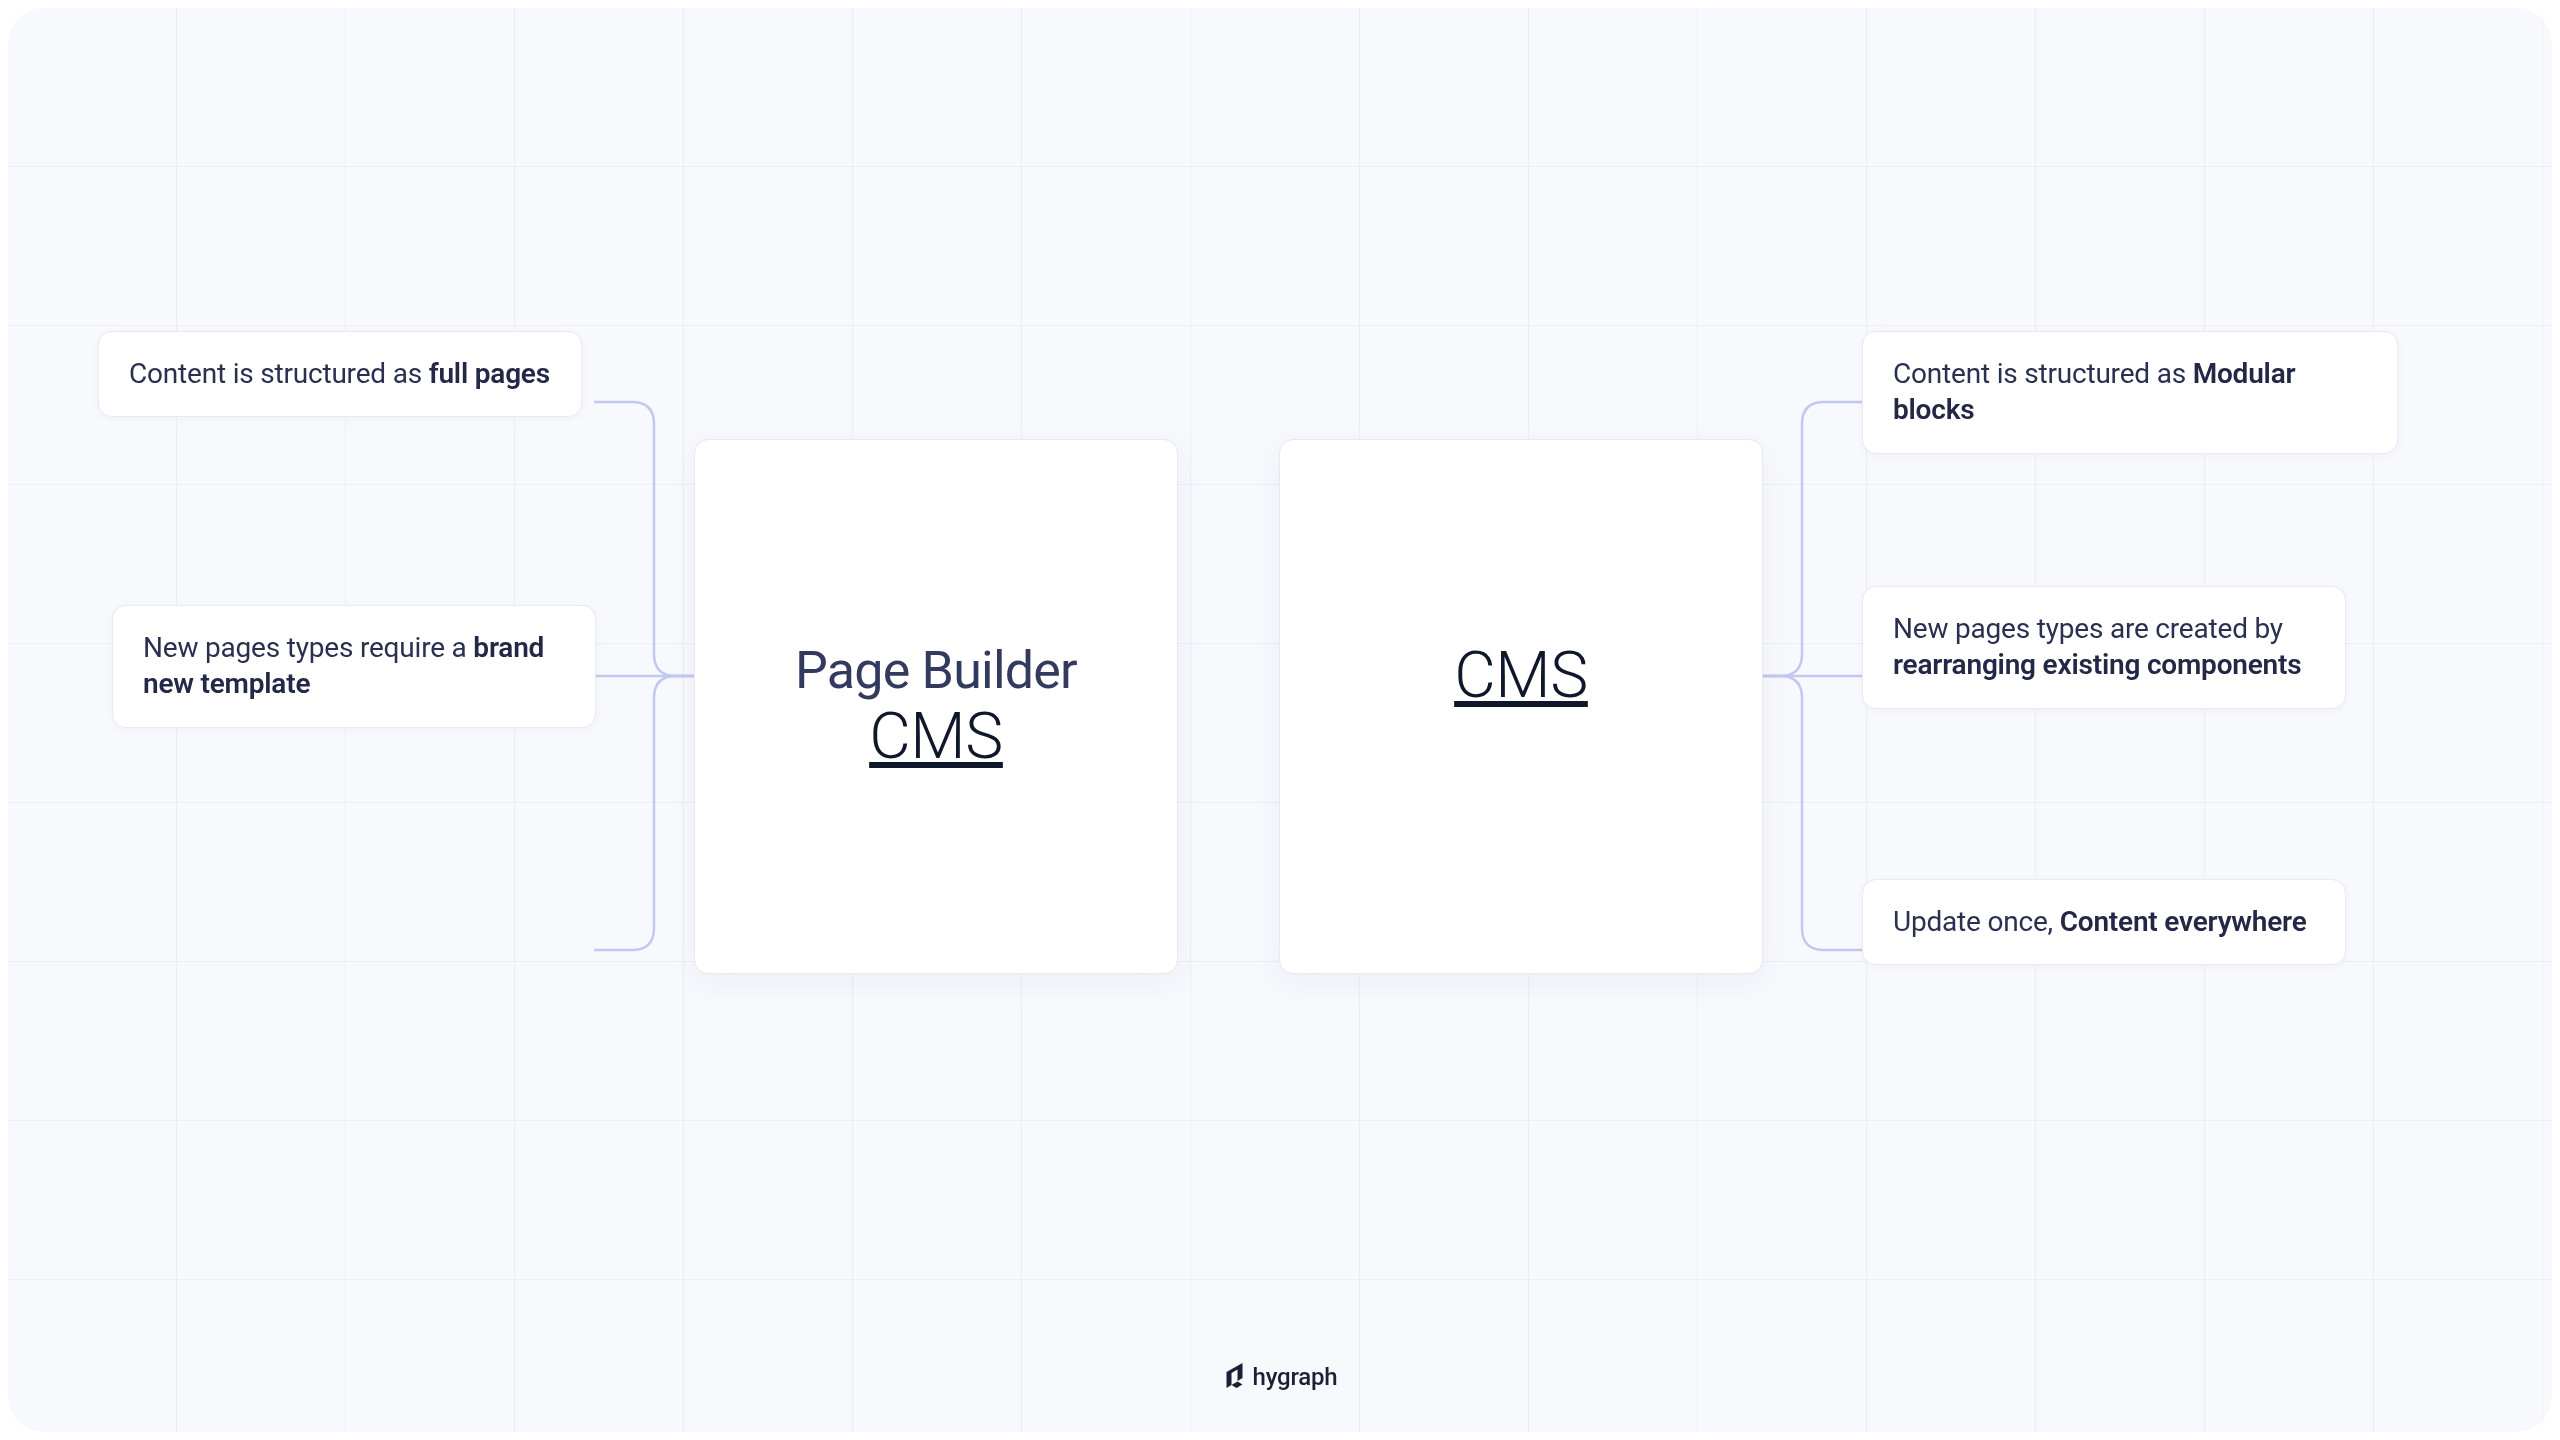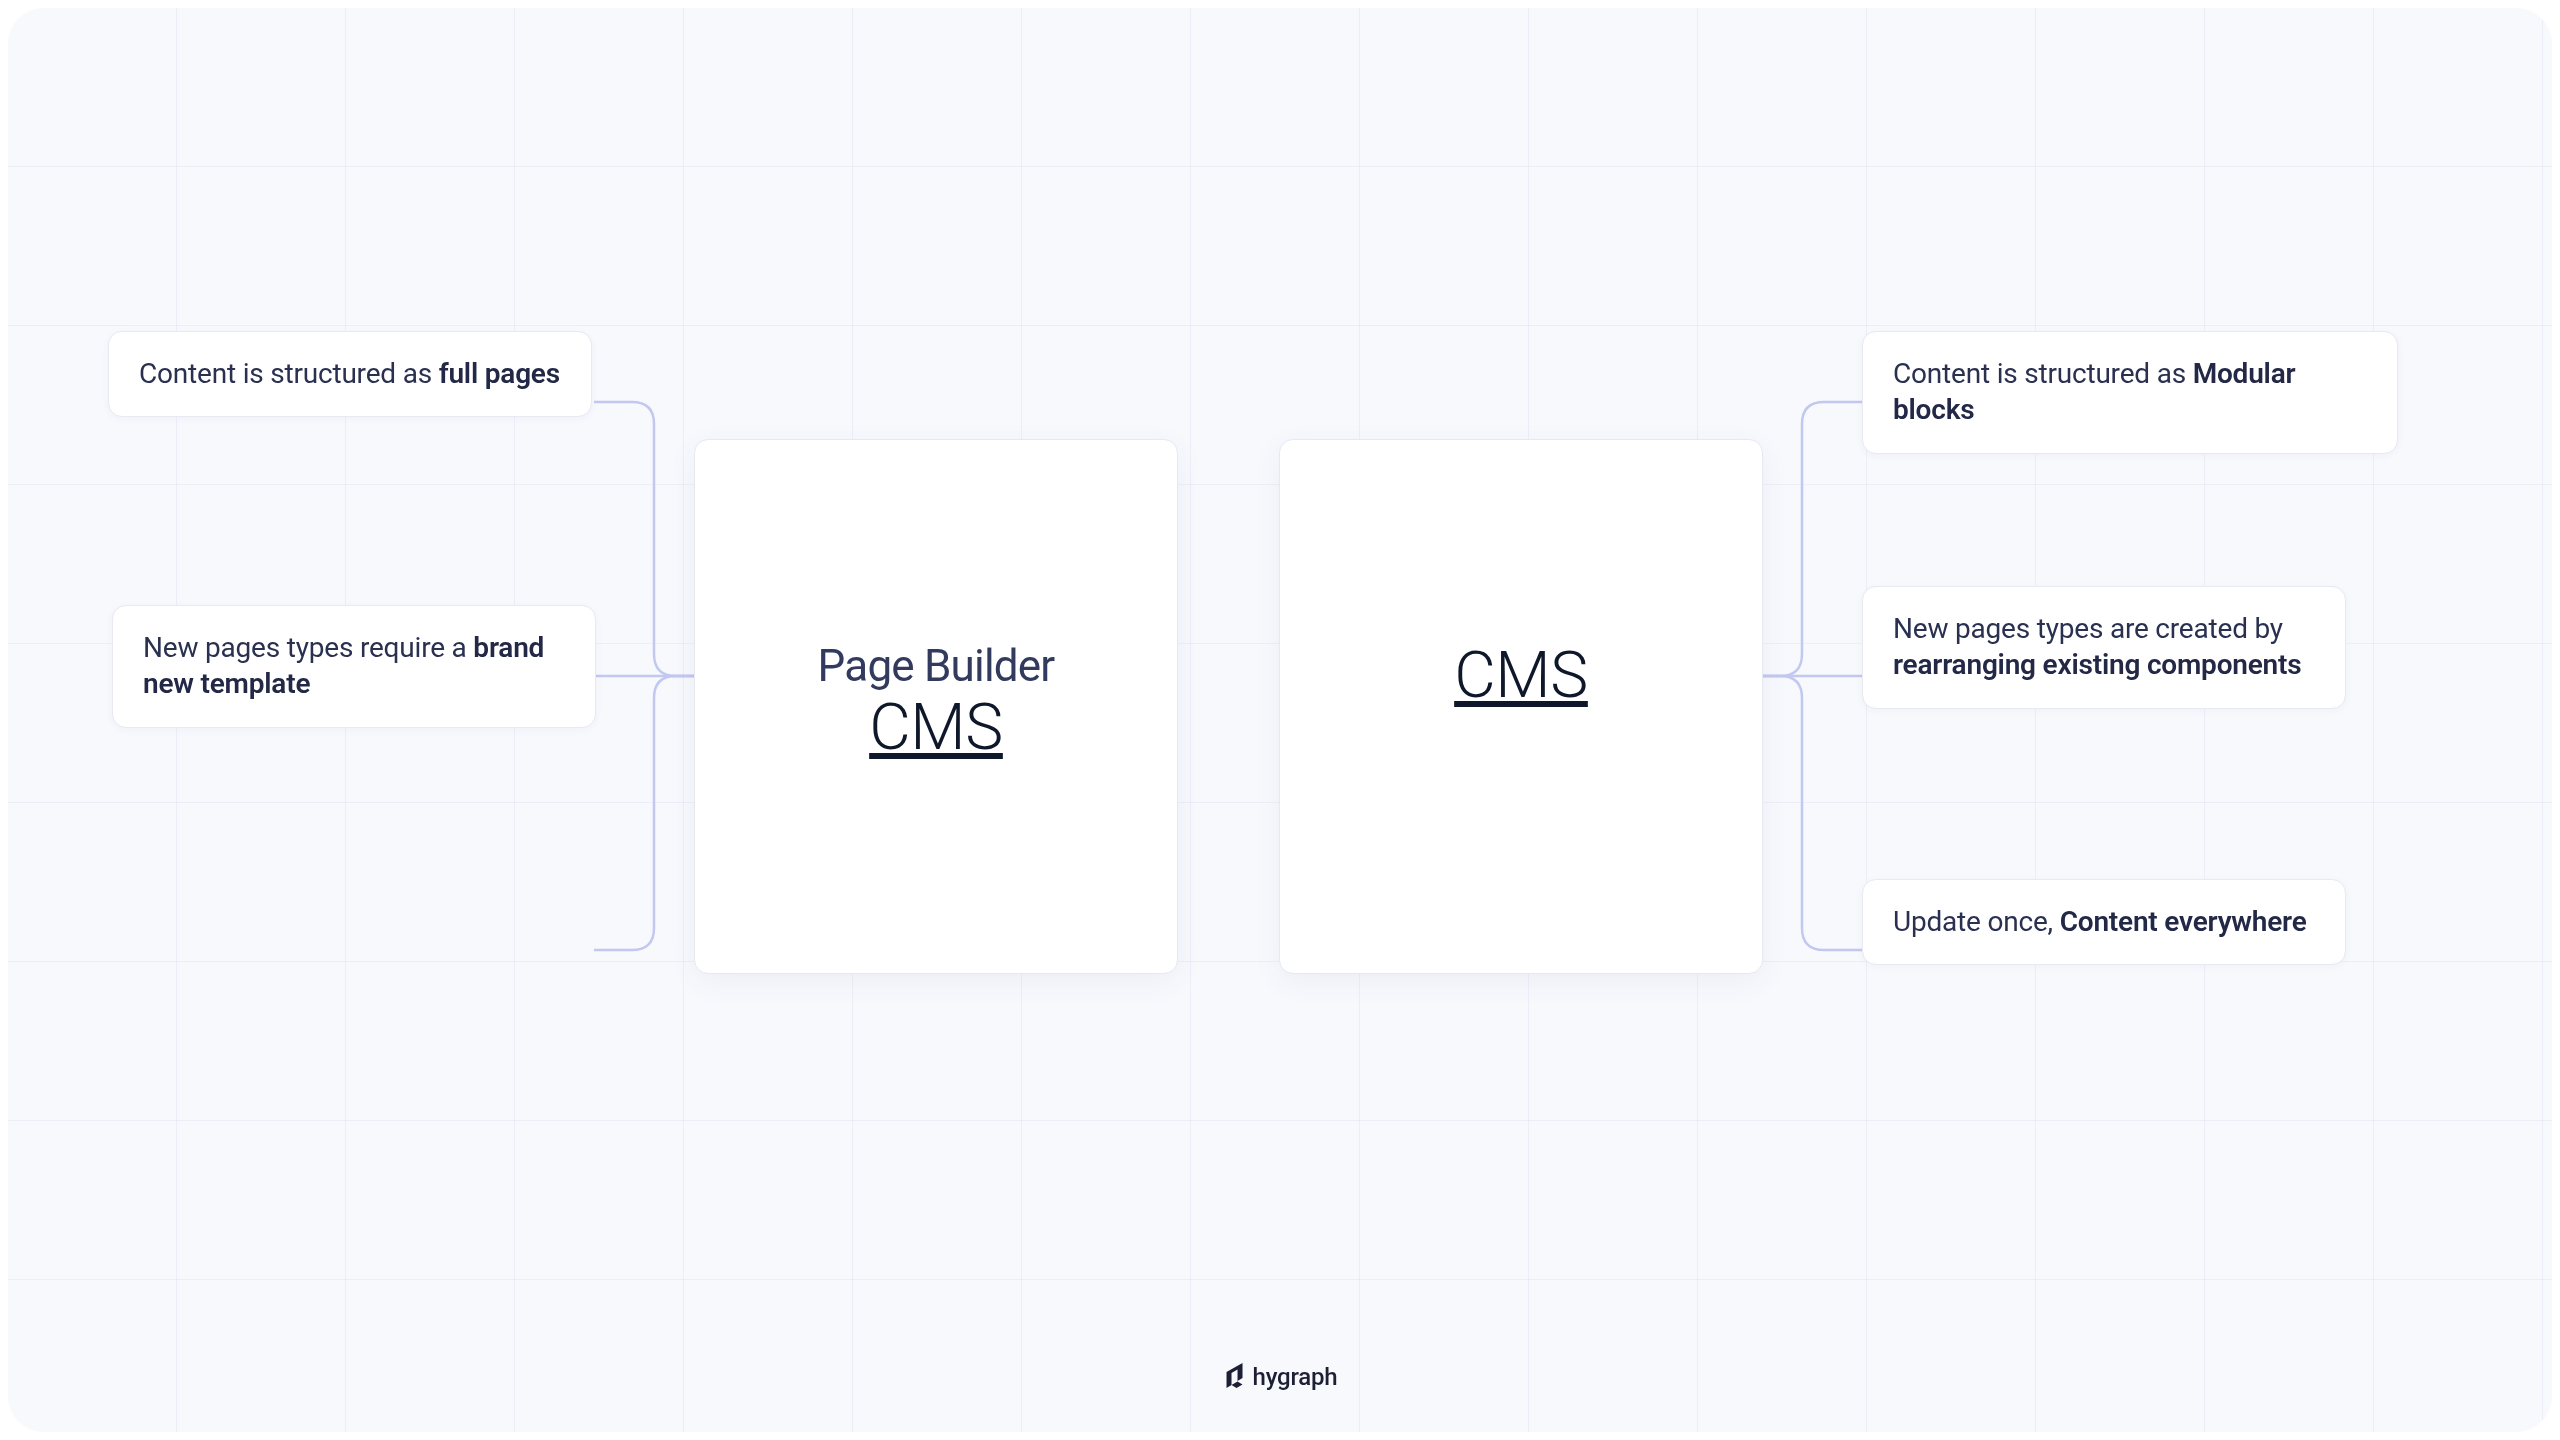--- a/index.html
+++ b/index.html
@@ -45,21 +45,21 @@
     background: #fff;
     border: 1px solid #e6e8f2;
     border-radius: 14px;
     box-shadow: 0 8px 30px rgba(60,70,120,0.06);
     display: flex;
     flex-direction: column;
     align-items: center;
     padding-top: 200px;
   }
   .big-title {
-    font-size: 44px;
+    font-size: 52px;
     font-weight: 400;
     color: #323a5e;
     letter-spacing: -0.8px;
   }
   .big-sub {
     font-size: 64px;
     font-weight: 300;
     color: #0f172a;
     margin-top: -2px;
     letter-spacing: -0.4px;
@@ -100,21 +100,21 @@
     <path d="M 0 274 L 100 274"></path>
     <path d="M 0 548 L 38 548 Q 60 548 60 526 L 60 296 Q 60 274 82 274 L 100 274"></path>
   </svg>
 
   <svg class="conn" style="left:1754px; top:394px; width:100px; height:550px;">
     <path d="M 0 274 L 18 274 Q 40 274 40 252 L 40 22 Q 40 0 62 0 L 100 0"></path>
     <path d="M 0 274 L 100 274"></path>
     <path d="M 0 274 L 18 274 Q 40 274 40 296 L 40 526 Q 40 548 62 548 L 100 548"></path>
   </svg>
 
-  <div class="small-card" style="left:100px; top:323px; width:484px;">
+  <div class="small-card" style="left:90px; top:323px; width:484px;">
     <span>Content is structured as </span><strong>full pages</strong>
   </div>
   <div class="small-card" style="left:104px; top:597px; width:484px;">
     <span>New pages types require a </span><strong>brand new template</strong>
   </div>
 
   <div class="big-card" style="left:686px; top:431px; width:484px; height:535px;">
     <div class="big-title">Page Builder</div>
     <div class="big-sub">CMS</div>
   </div>

